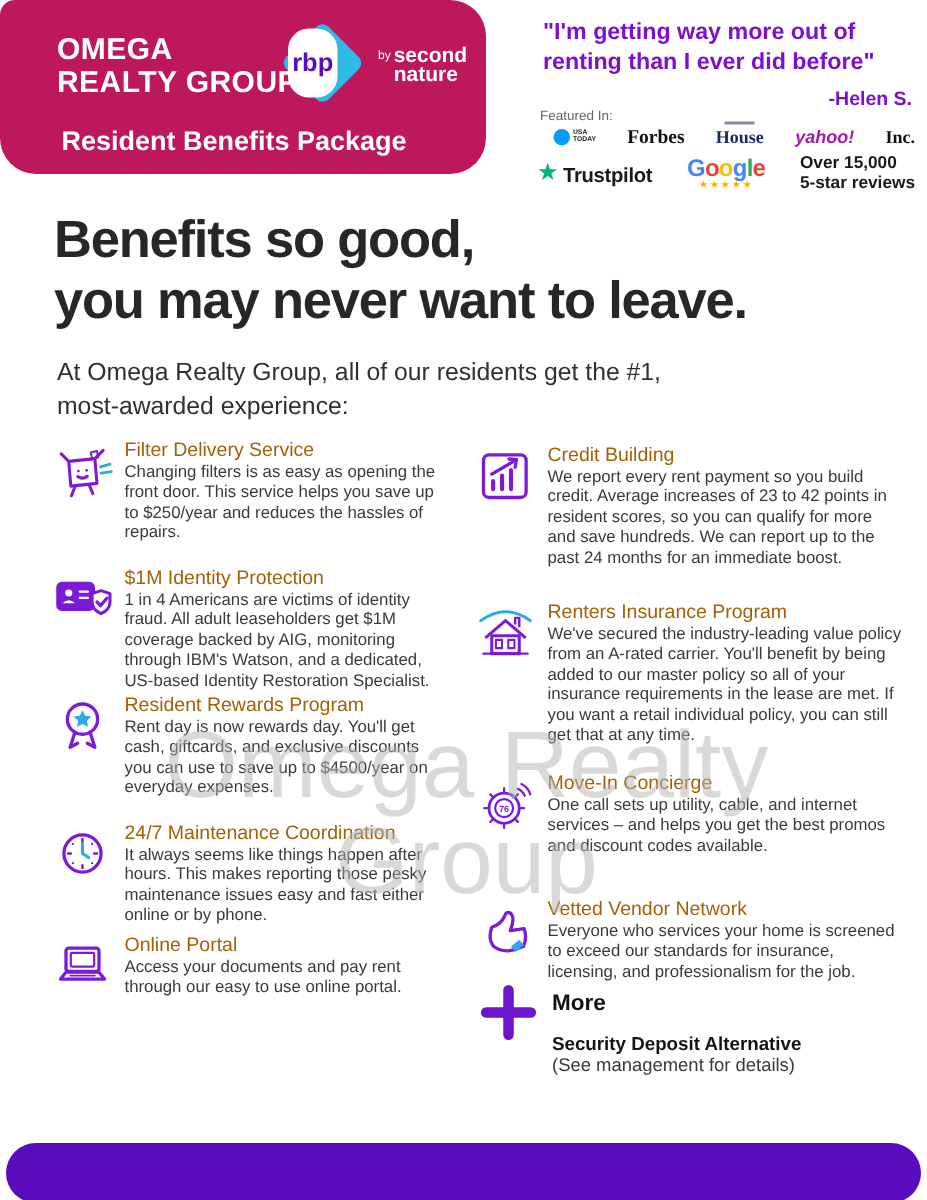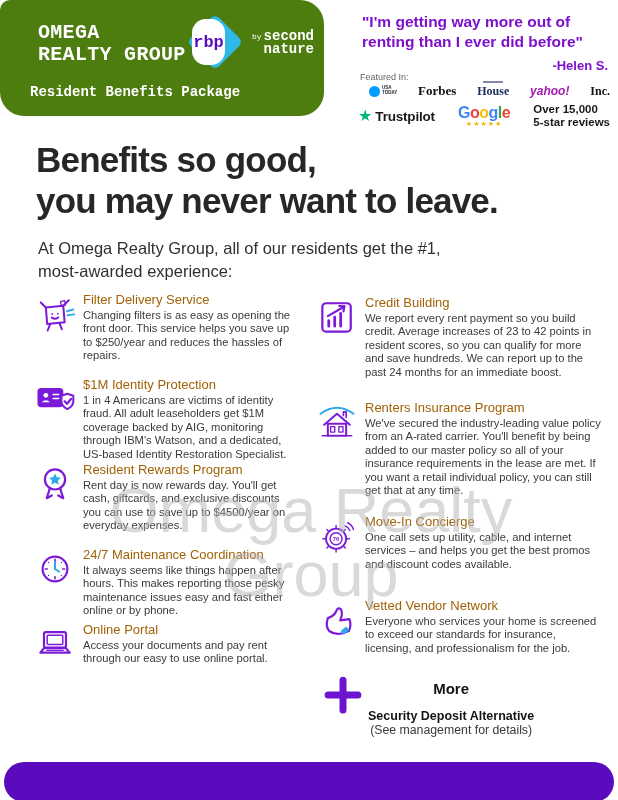--- a/index.html
+++ b/index.html
@@ -1,33 +1,33 @@
 <!DOCTYPE html>
 <html><head>
 <meta charset="utf-8">
 <style>
   * { margin:0; padding:0; box-sizing:border-box; }
   body { background:#e8e8e8; font-family:"Liberation Sans", sans-serif; }
   .page { position:relative; width:618px; height:800px; background:#ffffff; overflow:hidden; margin:0 auto; }
 
   
   .header-block { position:absolute; left:0; top:0; width:324px; height:116px;
-    background:#4d7c0f; border-radius:10px 24px 24px 24px;font-family:Liberation Mono, monospace; }
+    background:#be185d; border-radius:10px 24px 24px 24px; }
   .brand { position:absolute; left:38px; top:22px; color:#fff; font-weight:bold;
     font-size:20px; line-height:1.1; letter-spacing:0.3px; }
   .rbp-badge { position:absolute; left:183px; top:10px; width:64px; height:64px; }
   .rbp-diamond { position:absolute; left:12px; top:12px; width:40px; height:40px;
     background:#2fb9e8; transform:rotate(45deg); border-radius:6px; }
   .rbp-square { position:absolute; left:9px; top:9px; width:33px; height:46px;
     background:#ffffff; border-radius:14px; display:flex; align-items:center; justify-content:center; }
   .rbp-text { color:#5a0bbe; font-weight:bold; font-size:17px; }
   .by-second-nature { position:absolute; left:252px; top:30px; color:#fff; display:flex; }
   .bsn-by { font-size:8px; margin-top:2px; margin-right:2px; }
   .bsn-stack { font-size:14px; font-weight:bold; line-height:0.95; }
-  .header-sub { position:absolute; left:30px; top:84px; color:#fff; font-weight:bold; font-size:14px;text-align:center; }
+  .header-sub { position:absolute; left:41px; top:84px; color:#fff; font-weight:bold; font-size:18px;text-align:center; }
 
   
   .quote { position:absolute; left:362px; top:12px; width:250px; color:#7d10cc;
     font-weight:bold; font-size:15.5px; line-height:1.32; }
   .attribution { position:absolute; left:362px; top:58px; width:246px; text-align:right;
     color:#7d10cc; font-weight:bold; font-size:13px; }
   .featured-label { position:absolute; left:360px; top:72px; color:#666; font-size:9px; }
   .logo-row { position:absolute; left:358px; top:83px; width:252px; display:flex;
     align-items:center; justify-content:space-between;padding-left:11px; }
   .usatoday { display:flex; align-items:center; gap:2px; }
@@ -60,21 +60,21 @@
   .benefit .icon-box { flex:0 0 50px; }
   .benefit .icon-box svg { width:44px; height:44px; }
   .b-title { font-size:13px; font-weight:normal; color:#a16207; margin-bottom:2px; }
   .b-body { font-size:11.2px; color:#3a3a3a; line-height:1.2; }
   .col-left  { left:33px;  width:272px; }
   .col-left  .b-text { width:212px; }
   .col-right { left:315px; width:296px; }
   .col-right .b-text { width:236px; }
 
   
-  .more-section { position:absolute; left:318px; top:672px; display:flex;text-align:center; }
+  .more-section { position:absolute; left:318px; top:652px; display:flex; }
   .plus-box { flex:0 0 50px; padding-top:2px; }
   .more-title { font-size:15px; font-weight:bold; color:#141414; margin-top:8px; margin-bottom:12px; }
   .more-item-title { font-size:12.5px; font-weight:bold; color:#141414; }
   .more-item-note { font-size:12.3px; color:#3a3a3a; }
 
   
   .watermark { position:absolute; left:66px; top:478px; width:490px; text-align:center;
     font-size:63px; color:#b5b5b5; opacity:0.5; line-height:1.02; z-index:9; pointer-events:none; }
   .footer-bar { position:absolute; left:4px; right:4px; top:762px; height:40px;
     background:#5a0bbe; border-radius:20px; }

